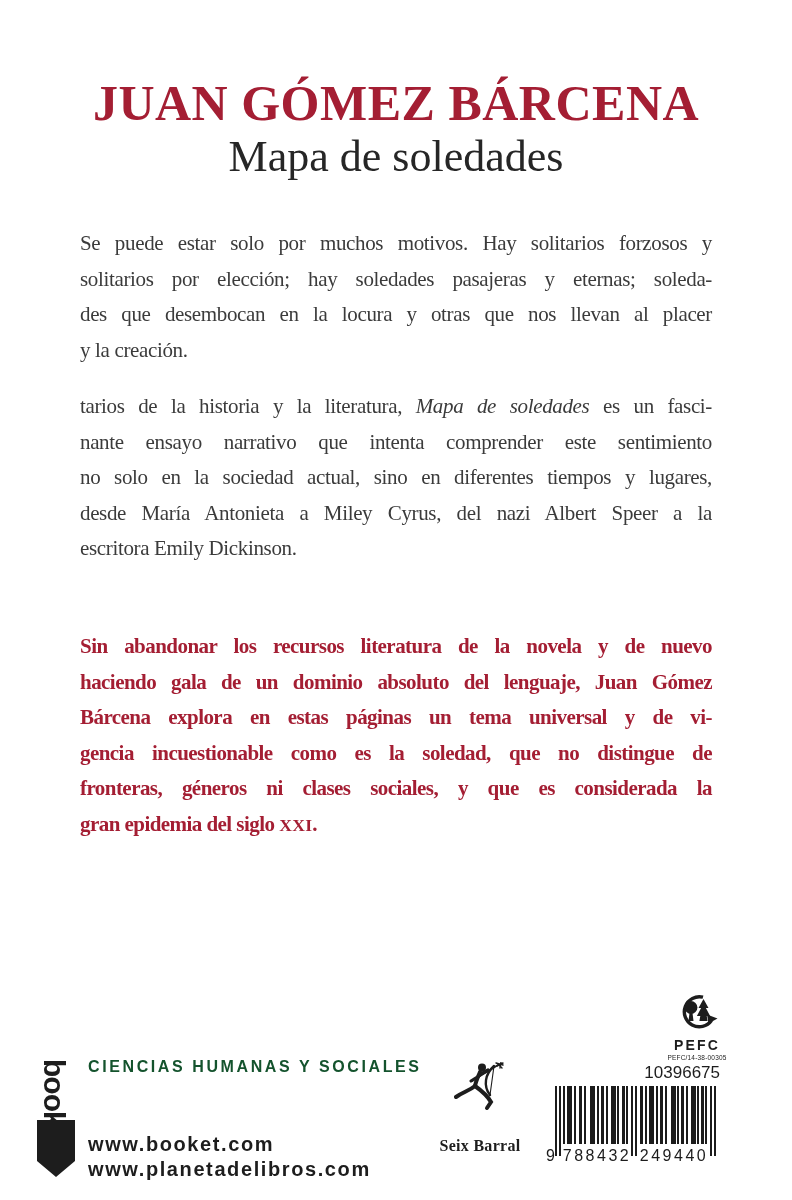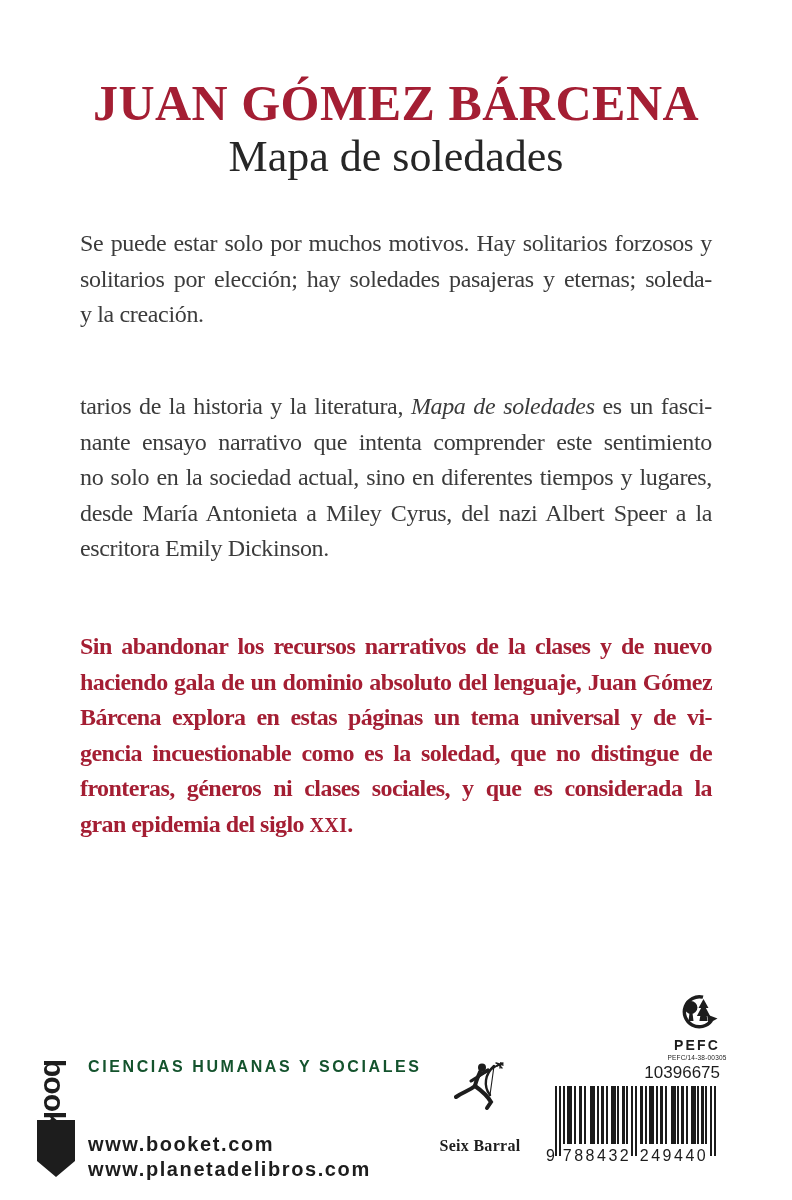--- a/index.html
+++ b/index.html
@@ -6,21 +6,21 @@
   .page{position:relative;width:792px;height:1200px;background:#ffffff;overflow:hidden;
         font-family:"Liberation Serif",serif;}
 
   
   .author{position:absolute;left:0;right:0;top:78px;text-align:center;
           font-weight:bold;font-size:50px;letter-spacing:.5px;line-height:1;}
   .booktitle{position:absolute;left:0;right:0;top:132px;text-align:center;
           font-size:44px;line-height:1.15;color:#262626;}
 
   
-  .para{position:absolute;left:80px;width:632px;font-size:24px;letter-spacing:-.35px;}
+  .para{position:absolute;left:80px;width:632px;font-size:21px;letter-spacing:-.35px;}
   .para .tline{line-height:35.5px;text-align:justify;text-align-last:justify;white-space:normal;}
   .para .tline.last{text-align-last:left;}
   .para.bold{font-weight:bold;letter-spacing:-.55px;}
   .it{font-style:italic;}
   .sc{font-size:.84em;letter-spacing:.3px;}
 
   
   .booket{position:absolute;left:34px;top:1056px;}
   .collection{position:absolute;left:88px;top:1058px;font-family:"Liberation Sans",sans-serif;
           font-weight:bold;font-size:16px;letter-spacing:2.6px;color:#14532d;}
@@ -43,31 +43,32 @@
 <body>
 
 <div class="page">
 
   <div class="author" style="color: rgb(164, 30, 51);">JUAN GÓMEZ BÁRCENA</div>
   <div class="booktitle">Mapa de soledades</div>
 
   <div class="para" style="top: 226px; color: rgb(59, 59, 59);">
       <div class="tline"><span>Se puede estar solo por muchos motivos. Hay solitarios forzosos y</span></div>
       <div class="tline"><span>solitarios por elección; hay soledades pasajeras y eternas; soleda-</span></div>
+      <div class="tline"><span>des que desembocan en la locura y otras que nos llevan al placer</span></div>
       <div class="tline last"><span>y la creación.</span></div>
     </div>
   <div class="para" style="top: 389px; color: rgb(59, 59, 59);">
       <div class="tline"><span>tarios de la historia y la literatura, </span><span class="it">Mapa de soledades</span><span> es un fasci-</span></div>
       <div class="tline"><span>nante ensayo narrativo que intenta comprender este sentimiento</span></div>
       <div class="tline"><span>no solo en la sociedad actual, sino en diferentes tiempos y lugares,</span></div>
       <div class="tline"><span>desde María Antonieta a Miley Cyrus, del nazi Albert Speer a la</span></div>
       <div class="tline last"><span>escritora Emily Dickinson.</span></div>
     </div>
   <div class="para bold" style="top: 629px; color: rgb(164, 30, 51);">
-      <div class="tline"><span>Sin abandonar los recursos narrativos de la clases y de nuevo</span></div>
+      <div class="tline"><span>Sin abandonar los recursos literatura de la novela y de nuevo</span></div>
       <div class="tline"><span>haciendo gala de un dominio absoluto del lenguaje, Juan Gómez</span></div>
       <div class="tline"><span>Bárcena explora en estas páginas un tema universal y de vi-</span></div>
       <div class="tline"><span>gencia incuestionable como es la soledad, que no distingue de</span></div>
       <div class="tline"><span>fronteras, géneros ni clases sociales, y que es considerada la</span></div>
       <div class="tline last"><span>gran epidemia del siglo </span><span class="sc">XXI</span><span>.</span></div>
     </div>
 
   <div class="booket">
     <svg width="44" height="126" viewBox="0 0 44 126">
       <defs>

